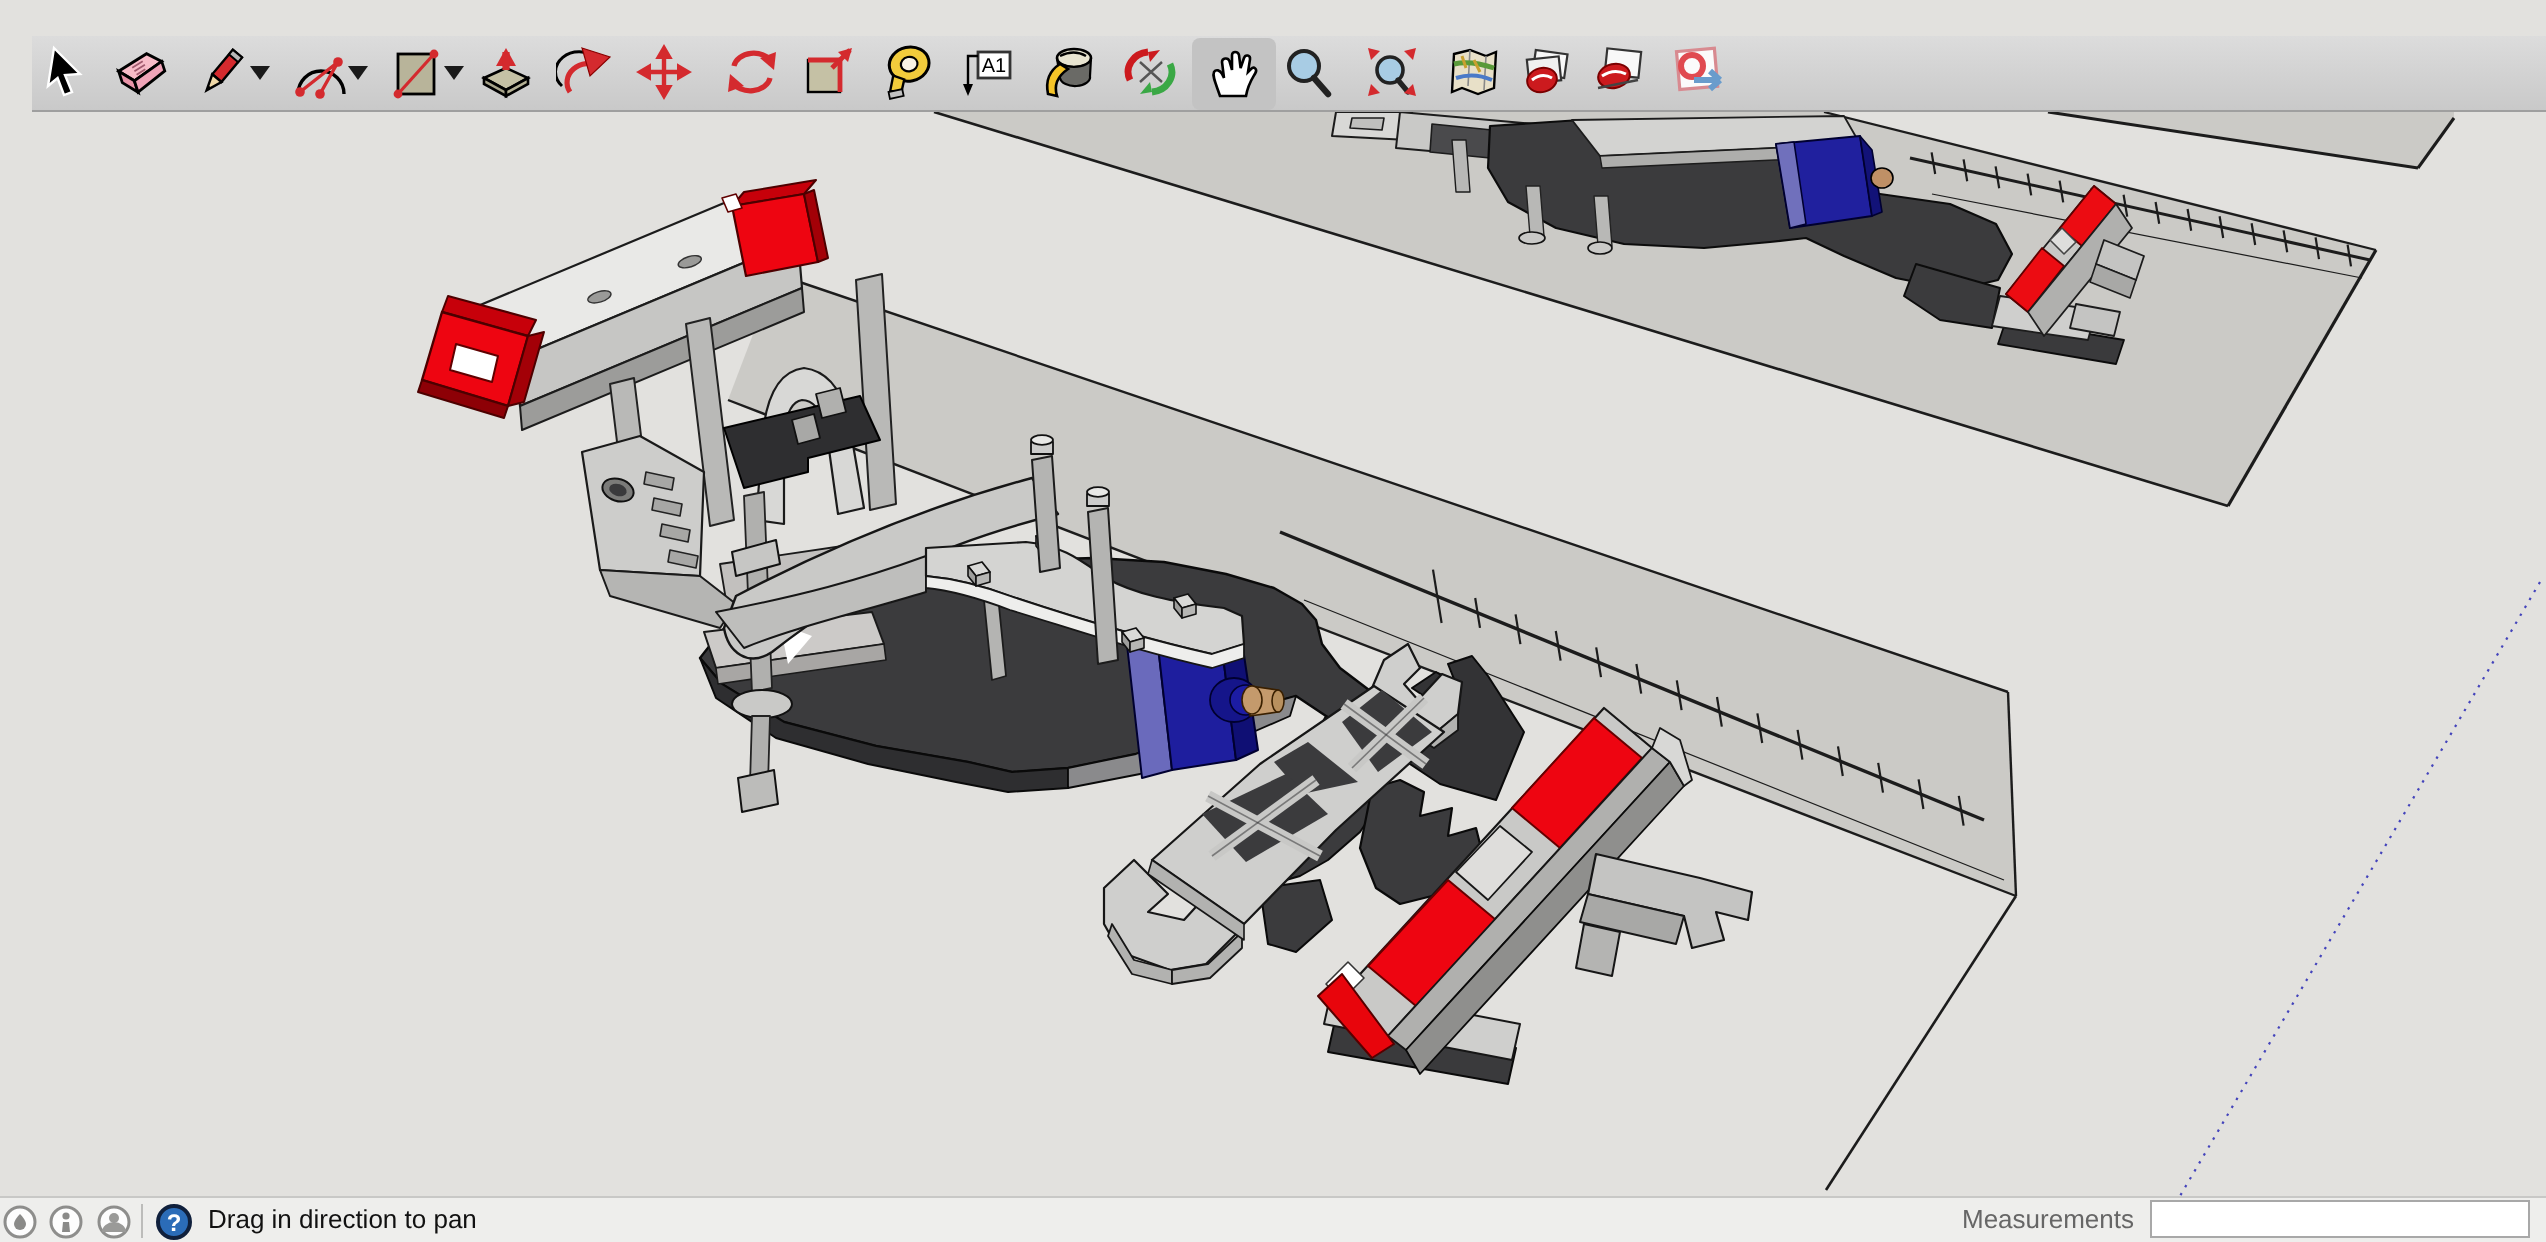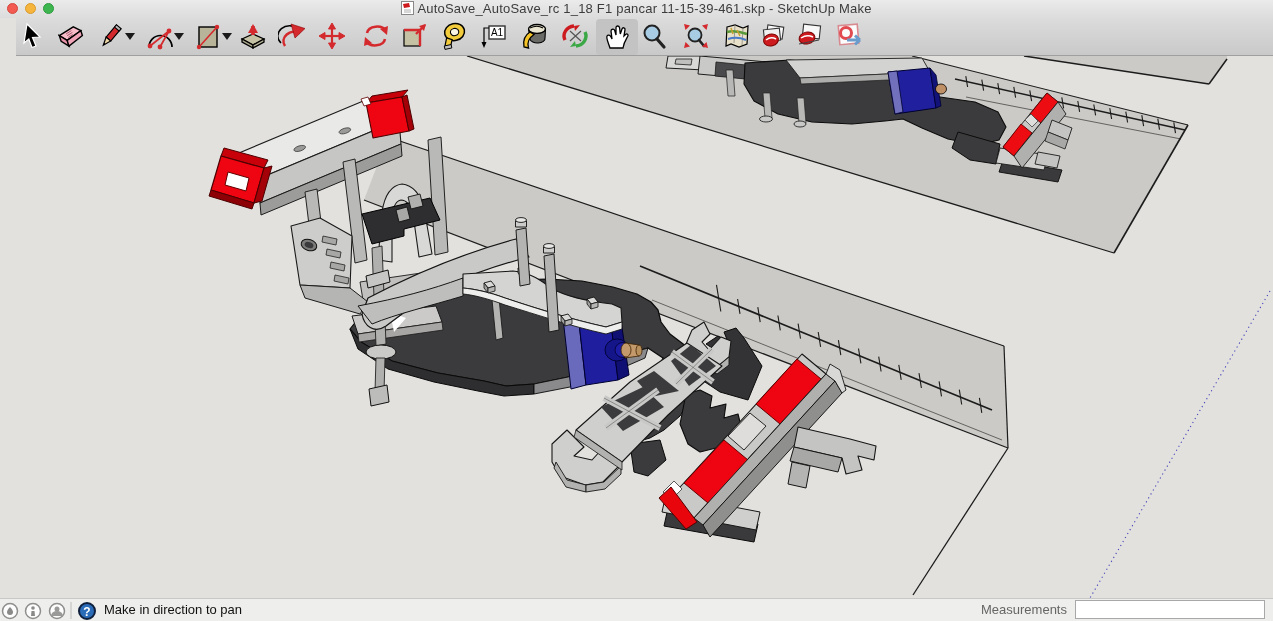--- a/index.html
+++ b/index.html
@@ -193,30 +193,20 @@
       <polygon points="728.0,436.0 750.0,413.0 766.0,426.0 744.0,450.0" fill="#dedddb" stroke="#161616" stroke-width="0.9" stroke-linejoin="round"></polygon>
       <polygon points="694.0,518.0 826.0,374.0 835.0,381.0 703.0,525.0" fill="#b0b0ae" stroke="#161616" stroke-width="0.9" stroke-linejoin="round"></polygon>
       <polygon points="703.0,525.0 835.0,381.0 842.0,393.0 710.0,537.0" fill="#8f8f8d" stroke="#0a0a0a" stroke-width="0.9" stroke-linejoin="round"></polygon>
       <polygon points="663.0,492.0 674.0,481.0 682.0,489.0 671.0,500.0" fill="#ffffff" stroke="#333" stroke-width="0.8" stroke-linejoin="round"></polygon>
       <polygon points="659.0,498.0 671.0,487.0 697.0,522.0 686.0,529.0" fill="#e8050c" stroke="#560000" stroke-width="1" stroke-linejoin="round"></polygon>
       <polygon points="826.0,374.0 835.0,381.0 842.0,393.0 846.0,390.0 840.0,370.0 830.0,364.0" fill="#d8d8d6" stroke="#161616" stroke-width="0.9" stroke-linejoin="round"></polygon>
       <path d="M798,427 L850,439 L876,446 L874,460 L858,456 L862,470 L846,474 L842,458 L794,447 Z" fill="#c4c4c2" stroke="#161616" stroke-width="1.1" stroke-linejoin="round"></path>
       <path d="M794,447 L842,458 L838,472 L790,461 Z" fill="#a8a8a6" stroke="#161616" stroke-width="1" stroke-linejoin="round"></path>
       <polygon points="792.0,462.0 810.0,466.0 806.0,488.0 788.0,484.0" fill="#b4b4b2" stroke="#161616" stroke-width="1" stroke-linejoin="round"></polygon>
     </svg>
-  <div id="titlebar">
-    <div class="tl" style="left:7px;background:#f25a52;border:0.5px solid #d44840"></div>
-    <div class="tl" style="left:25px;background:#f6b53c;border:0.5px solid #d89a30"></div>
-    <div class="tl" style="left:43px;background:#3eb64f;border:0.5px solid #2f9a40"></div>
-    <div id="title"><svg width="13" height="14" viewBox="0 0 13 14" style="vertical-align:-2px">
-          <rect x="0.5" y="0.5" width="12" height="13" fill="#fff" stroke="#888" stroke-width="1"></rect>
-          <path d="M2,3 L8,2 L9,6 L3,7 Z" fill="#cc1a1e"></path>
-          <path d="M3,9 h7 M3,11 h7" stroke="#999" stroke-width="0.8"></path>
-        </svg> AutoSave_AutoSave_rc 1_18 F1 pancar 11-15-39-461.skp - SketchUp Make</div>
-  </div>
   <div id="toolbar">
       <svg style="position:absolute;left:3.0px;top:4px" width="28" height="28" viewBox="0 0 28 28">
         <path d="M8,2 L21,15 L13.5,15.5 L17,24 L13,25.5 L9.8,17 L5,21 Z" fill="#000" stroke="#fff" stroke-width="1.2"></path>
       </svg>
       <svg style="position:absolute;left:41.0px;top:4px" width="28" height="28" viewBox="0 0 28 28">
         <g transform="rotate(-18 14 14)">
           <path d="M3,10 L19,6 L25,12 L9,17 Z" fill="#f8bcc8" stroke="#000" stroke-width="1.4"></path>
           <path d="M3,10 L9,17 L9,23 L3,16 Z" fill="#e894a8" stroke="#000" stroke-width="1.4"></path>
           <path d="M9,17 L25,12 L25,17 L9,23 Z" fill="#f0a4b8" stroke="#000" stroke-width="1.4"></path>
           <path d="M10,10.5 l6,-1.5 M10.5,12.5 l6,-1.5 M11,14.5 l5,-1.3" stroke="#a05a6e" stroke-width="0.9" fill="none"></path>
@@ -357,16 +347,16 @@
       <circle cx="33" cy="12" r="7.5" fill="#fdfdfd" stroke="#8e8e8c" stroke-width="1.5"></circle>
       <circle cx="33" cy="9" r="1.8" fill="#8a8a88"></circle>
         <path d="M31.5,12 h3 l0.5,5 h-4 Z" fill="#8a8a88"></path>
       <circle cx="57" cy="12" r="7.5" fill="#fdfdfd" stroke="#8e8e8c" stroke-width="1.5"></circle>
       <circle cx="57" cy="10" r="2.5" fill="#9a9a98"></circle>
         <path d="M51,17 a6,5 0 0 1 12,0 Z" fill="#9a9a98"></path>
       <line x1="71" y1="3" x2="71" y2="20" stroke="#bcbcba" stroke-width="1"></line>
       <circle cx="87" cy="12" r="8" fill="#2b6cb8" stroke="#10203c" stroke-width="2"></circle>
       <text x="87" y="16.5" font-size="12" font-weight="bold" text-anchor="middle" fill="#fff" font-family="Liberation Sans">?</text>
     </svg>
-    <div id="hint">Make in direction to pan</div>
+    <div id="hint">Drag in direction to pan</div>
     <div id="meas">Measurements</div>
     <div id="mbox"></div>
   </div>
 </div>
 </body></html>

